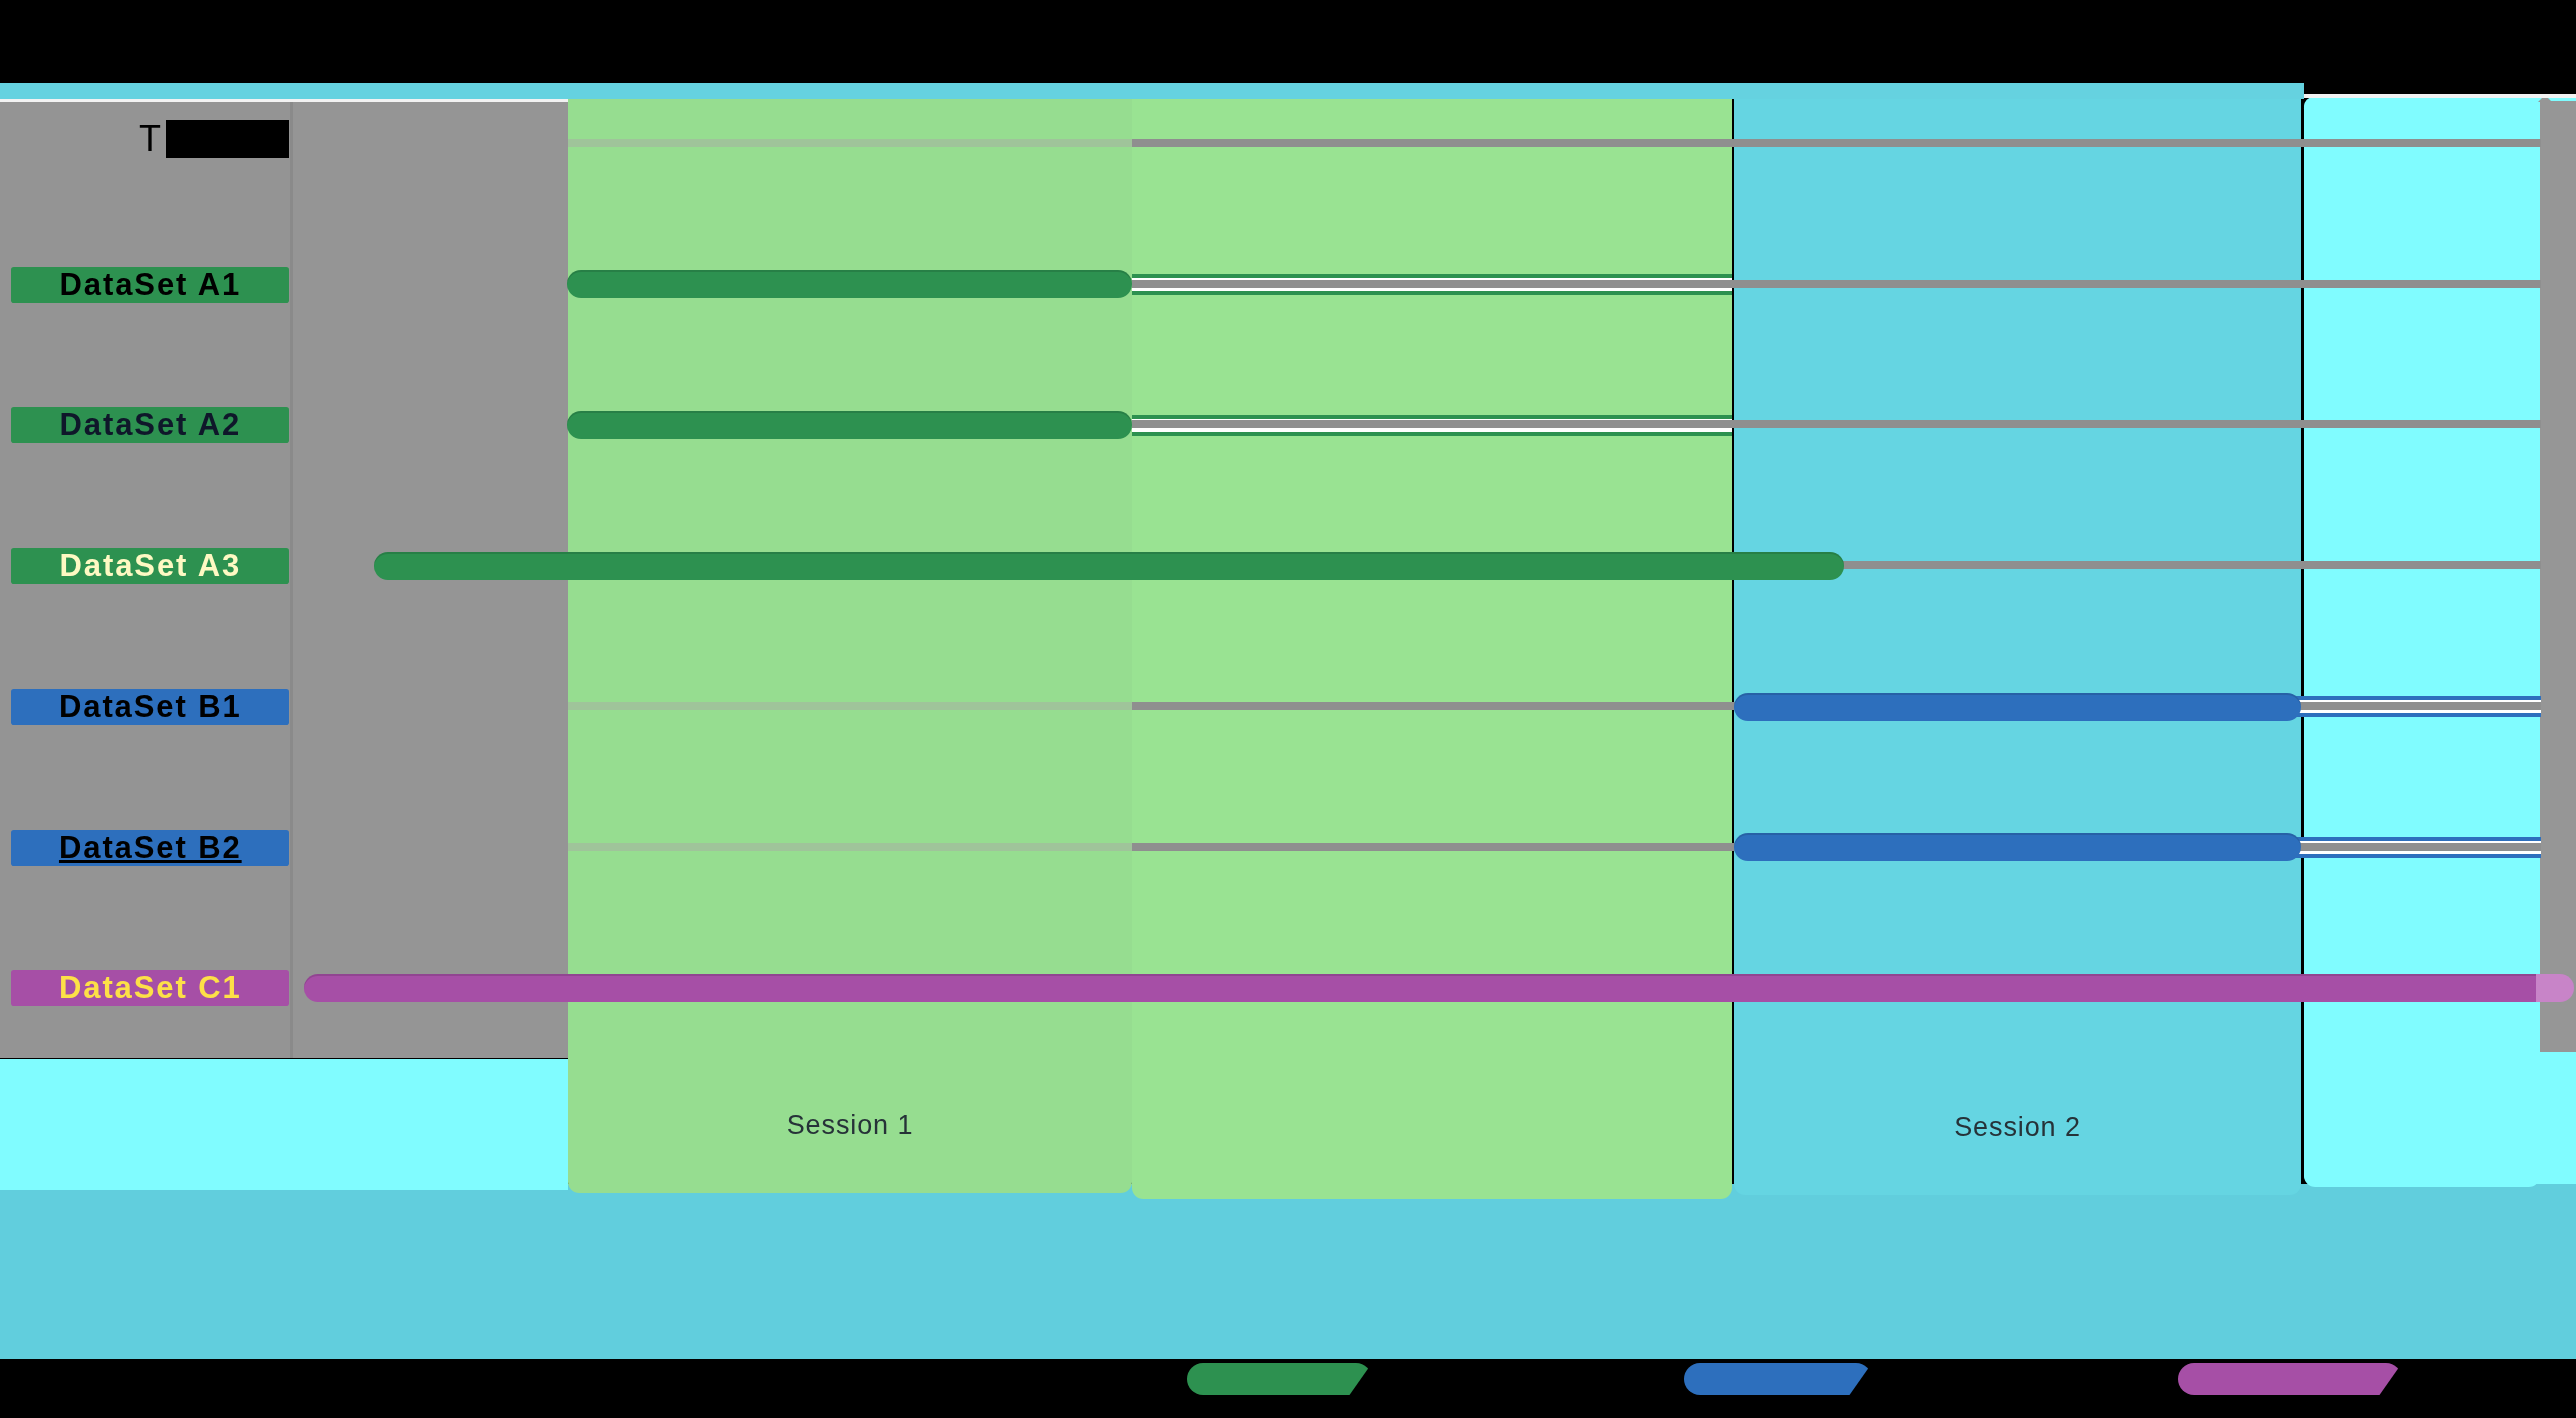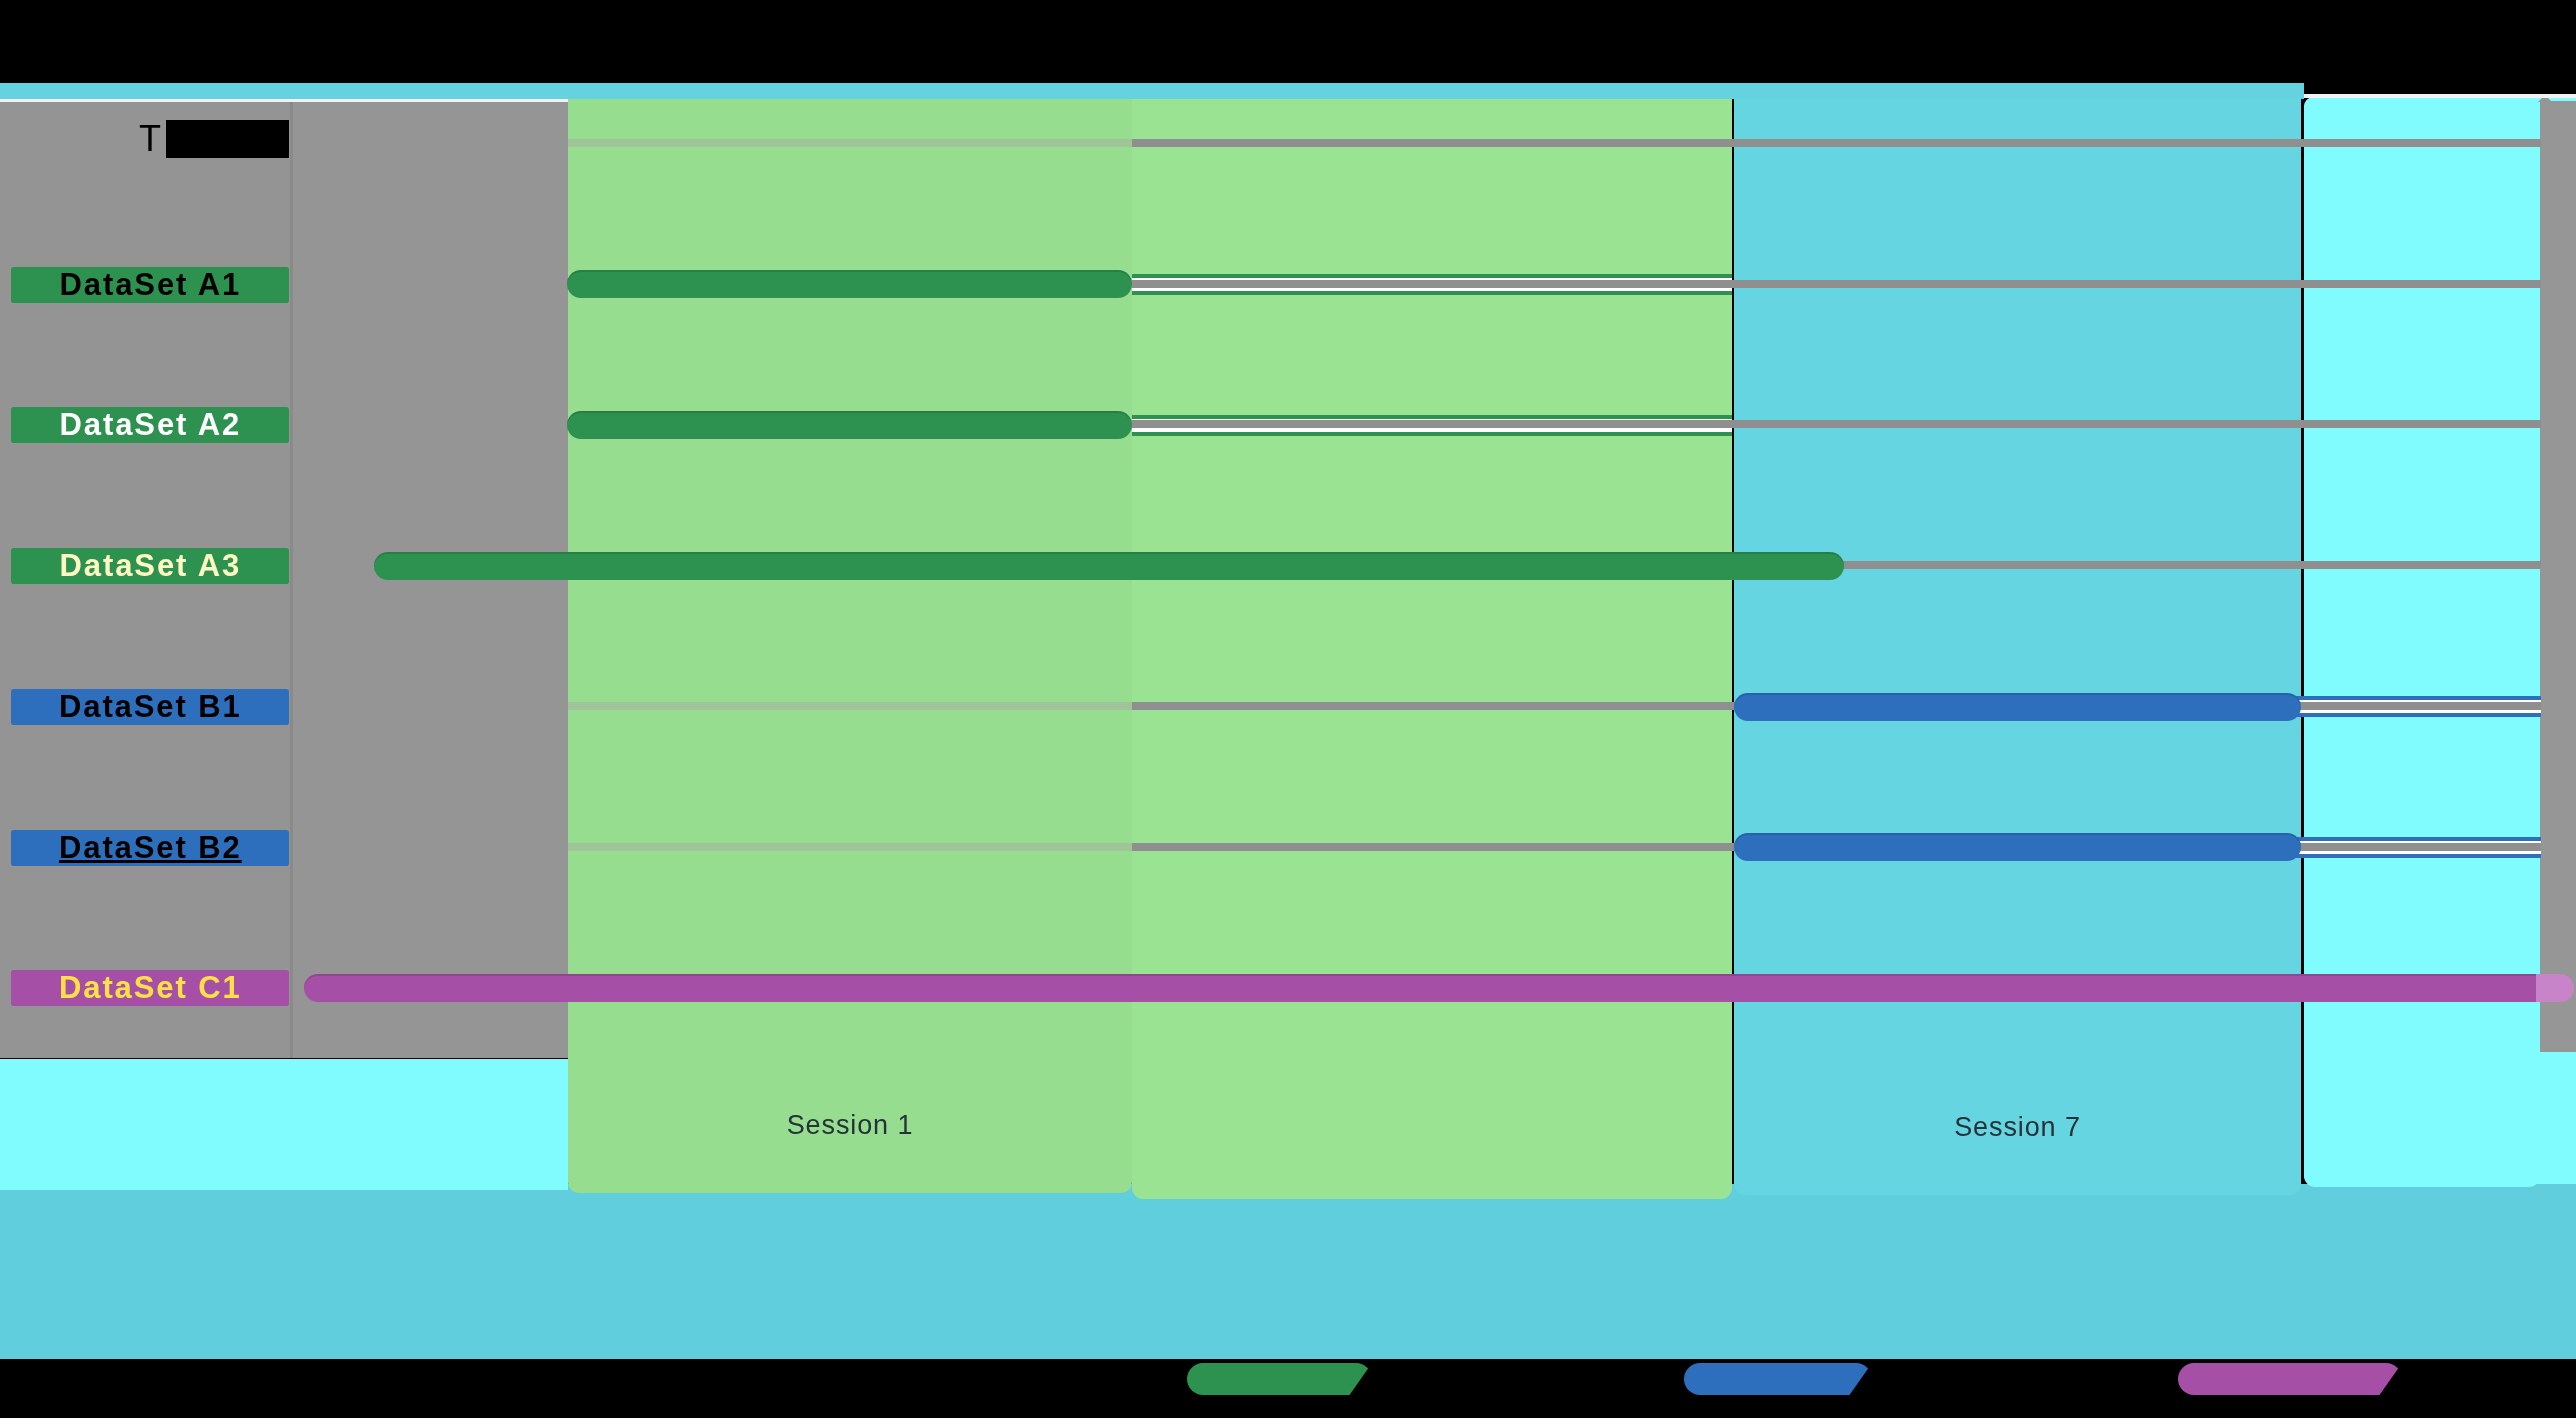--- a/index.html
+++ b/index.html
@@ -57,21 +57,21 @@
   <div class="abs" id="gray-col2" style="background: rgb(149, 149, 149);"></div>
   <div class="abs" id="col-divider"></div>
   <div class="abs" id="divider-notch"></div>
 
   <div id="sessions-layer">
       <div class="abs session-rect" style="left: 568px; width: 564px; background: rgb(150, 221, 144); top: 84px; height: 1109px;">
         <div class="session-label" style="color: rgb(38, 50, 56);">Session 1</div>
       </div>
       <div class="abs session-rect" style="left: 1132px; width: 600px; background: rgb(153, 227, 146); top: 84px; height: 1115px;"></div>
       <div class="abs session-rect" style="left: 1734px; width: 567px; background: rgb(101, 213, 226); top: 86px; height: 1109px;">
-        <div class="session-label" style="color: rgb(38, 50, 56);">Session 7</div>
+        <div class="session-label" style="color: rgb(38, 50, 56);">Session 2</div>
       </div>
       <div class="abs session-rect" style="left: 2304px; width: 236px; background: rgb(128, 252, 255); top: 97px; height: 1090px;"></div>
     </div>
 
   <div class="abs" id="right-gray-col" style="background: rgb(150, 150, 150);"></div>
   <div class="abs" id="right-col-notch"></div>
 
   <div class="abs" id="top-strip" style="background: rgb(101, 210, 224);"></div>
   <div class="abs" id="hairline-left"></div>
   <div class="abs" id="hairline-right"></div>
@@ -107,21 +107,21 @@
       <div class="bar" style="left: 567px; width: 565px; top: 270px; background: rgb(45, 145, 80); border-radius: 14px;"></div>
       <div class="bar" style="left: 567px; width: 565px; top: 411px; background: rgb(45, 145, 80); border-radius: 14px;"></div>
       <div class="bar" style="left: 374px; width: 1470px; top: 552px; background: rgb(45, 145, 80); border-radius: 14px;"></div>
       <div class="bar" style="left: 1734px; width: 567px; top: 693px; background: rgb(45, 111, 189); border-radius: 14px;"></div>
       <div class="bar" style="left: 1734px; width: 567px; top: 833px; background: rgb(45, 111, 189); border-radius: 14px;"></div>
       <div class="bar" style="left: 304px; width: 2232px; top: 974px; background: rgb(166, 79, 166); border-radius: 14px 0px 0px 14px;"></div>
       <div class="bar-tail" style="left: 2536px; width: 38px; top: 974px; background: rgb(200, 132, 200);"></div>
     </div>
   <div id="row-labels-layer">
       <div class="row-label" style="top: 267px; background: rgb(45, 145, 80); color: rgb(0, 0, 0);">DataSet A1</div>
-      <div class="row-label" style="top: 407px; background: rgb(45, 145, 80); color: #ffffff;">DataSet A2</div>
+      <div class="row-label" style="top: 407px; background: rgb(45, 145, 80); color: #0f172a;">DataSet A2</div>
       <div class="row-label" style="top: 548px; background: rgb(45, 145, 80); color: #fef9c3;">DataSet A3</div>
       <div class="row-label" style="top: 689px; background: rgb(45, 111, 189); color: rgb(0, 0, 0);">DataSet B1</div>
       <div class="row-label" style="top: 830px; background: rgb(45, 111, 189); color: rgb(0, 0, 0); text-decoration: underline;">DataSet B2</div>
       <div class="row-label" style="top: 970px; background: rgb(166, 79, 166); color: #fde047;">DataSet C1</div>
     </div>
 
   <div id="legend">
       <div class="legend-pill" style="left: 1187px; width: 185px; background: rgb(45, 145, 80);"></div>
       <div class="legend-pill" style="left: 1684px; width: 188px; background: rgb(45, 111, 189);"></div>
       <div class="legend-pill" style="left: 2178px; width: 224px; background: rgb(166, 79, 166);"></div>

